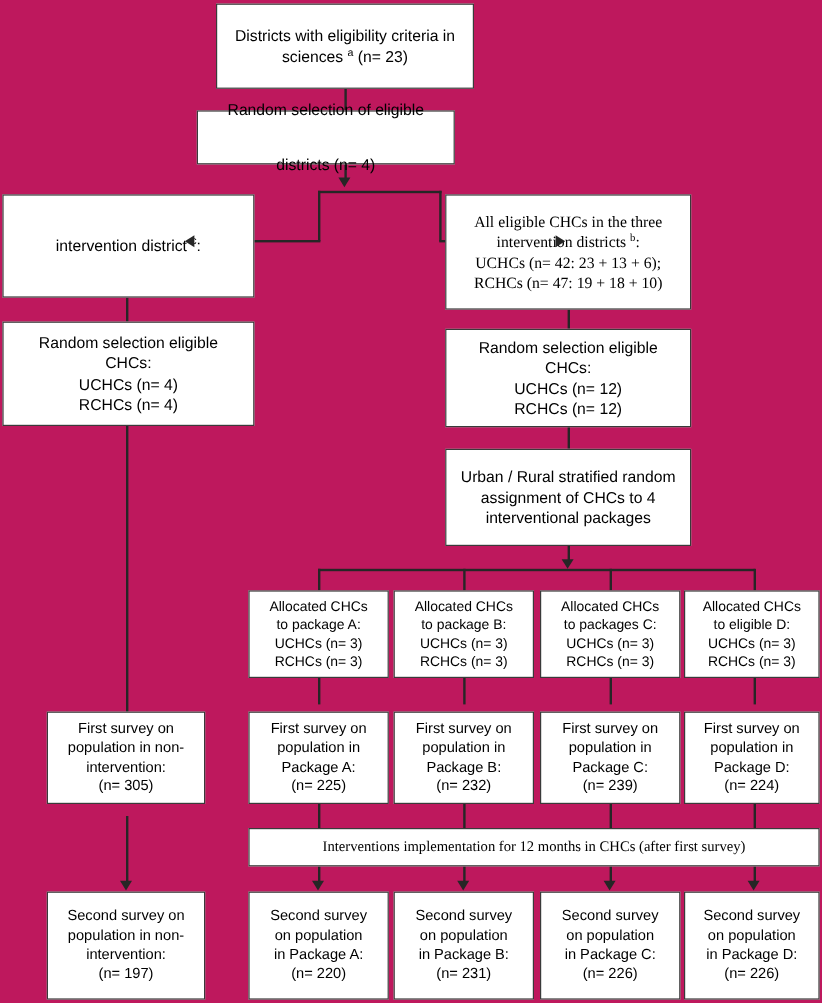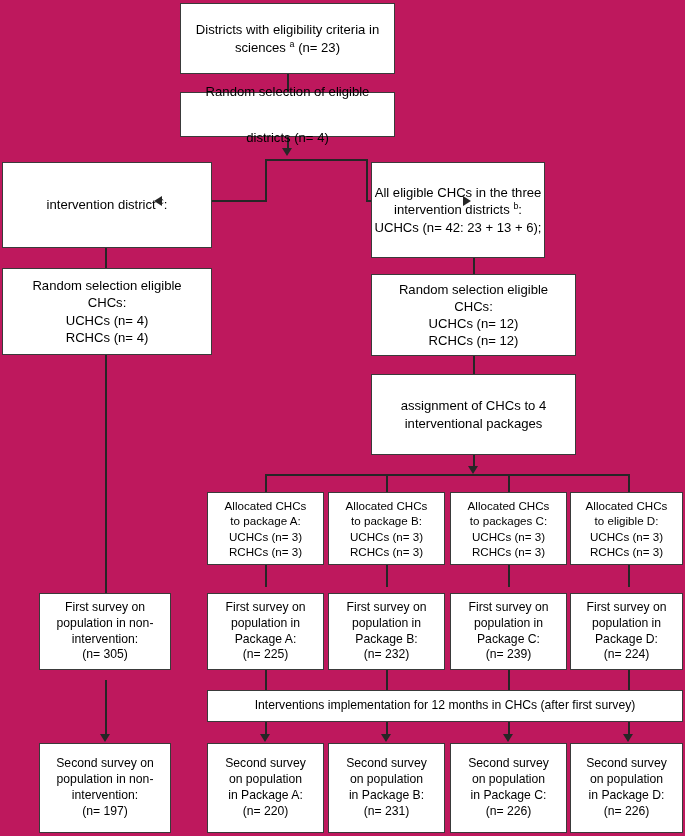--- a/index.html
+++ b/index.html
@@ -125,50 +125,52 @@
   <div class="arrow-down" style="left:623px; top:734px;"></div>
 
   <div class="vline" style="left:105px; top:680px; height:57px;"></div>
   <div class="arrow-down" style="left:100px; top:734px;"></div>
 
   <div class="node f13" style="left:180px; top:3px; width:215px; height:71px;">
     <span class="ln">Districts with eligibility criteria in</span>
     <span class="ln"><span>sciences </span><sup>a</sup><span> (n= 23)</span></span>
   </div>
 
-  <div class="node f13" style="left:180px; top:92px; width:215px; height:45px;gap:28px;">
+  <div class="node f13" style="left:164px; top:92px; width:215px; height:45px;gap:28px;">
     <span class="ln">Random selection of eligible</span>
     <span class="ln">districts (n= 4)</span>
   </div>
 
   <div class="node f13" style="left:2px; top:162px; width:210px; height:86px;">
     <span class="ln"><span>intervention district </span><sup>c</sup><span>:</span></span>
   </div>
 
-  <div class="node f13" style="left:371px; top:162px; width:174px; height:96px;">
+  <div class="node f13" style="left:371px; top:162px; width:205px; height:96px;font-family:Liberation Serif, serif;">
     <span class="ln">All eligible CHCs in the three</span>
     <span class="ln"><span>intervention districts </span><sup>b</sup><span>:</span></span>
     <span class="ln">UCHCs (n= 42: 23 + 13 + 6);</span>
+    <span class="ln">RCHCs (n= 47: 19 + 18 + 10)</span>
   </div>
 
   <div class="node f13" style="left:2px; top:268px; width:210px; height:87px;">
     <span class="ln">Random selection eligible</span>
     <span class="ln">CHCs:</span>
     <span class="ln">UCHCs (n= 4)</span>
     <span class="ln">RCHCs (n= 4)</span>
   </div>
 
   <div class="node f13" style="left:371px; top:274px; width:205px; height:82px;">
     <span class="ln">Random selection eligible</span>
     <span class="ln">CHCs:</span>
     <span class="ln">UCHCs (n= 12)</span>
     <span class="ln">RCHCs (n= 12)</span>
   </div>
 
   <div class="node f13" style="left:371px; top:374px; width:205px; height:81px;">
+    <span class="ln">Urban / Rural stratified random</span>
     <span class="ln">assignment of CHCs to 4</span>
     <span class="ln">interventional packages</span>
   </div>
 
   <div class="node f115" style="left:207px; top:492px; width:117px; height:73px;">
     <span class="ln">Allocated CHCs</span>
     <span class="ln">to package A:</span>
     <span class="ln">UCHCs (n= 3)</span>
     <span class="ln">RCHCs (n= 3)</span>
   </div>
@@ -215,21 +217,21 @@
     <span class="ln">Package C:</span>
     <span class="ln">(n= 239)</span>
   </div>
   <div class="node f12" style="left:570px; top:593px; width:113px; height:77px;">
     <span class="ln">First survey on</span>
     <span class="ln">population in</span>
     <span class="ln">Package D:</span>
     <span class="ln">(n= 224)</span>
   </div>
 
-  <div class="node f12" style="left:207px; top:690px; width:476px; height:32px;">
+  <div class="node f12" style="left:207px; top:690px; width:476px; height:32px;font-family:Liberation Serif, serif;">
     <span class="ln">Interventions implementation for 12 months in CHCs (after first survey)</span>
   </div>
 
   <div class="node f12" style="left:39px; top:743px; width:132px; height:90px;">
     <span class="ln">Second survey on</span>
     <span class="ln">population in non-</span>
     <span class="ln">intervention:</span>
     <span class="ln">(n= 197)</span>
   </div>
   <div class="node f12" style="left:207px; top:743px; width:117px; height:90px;">

